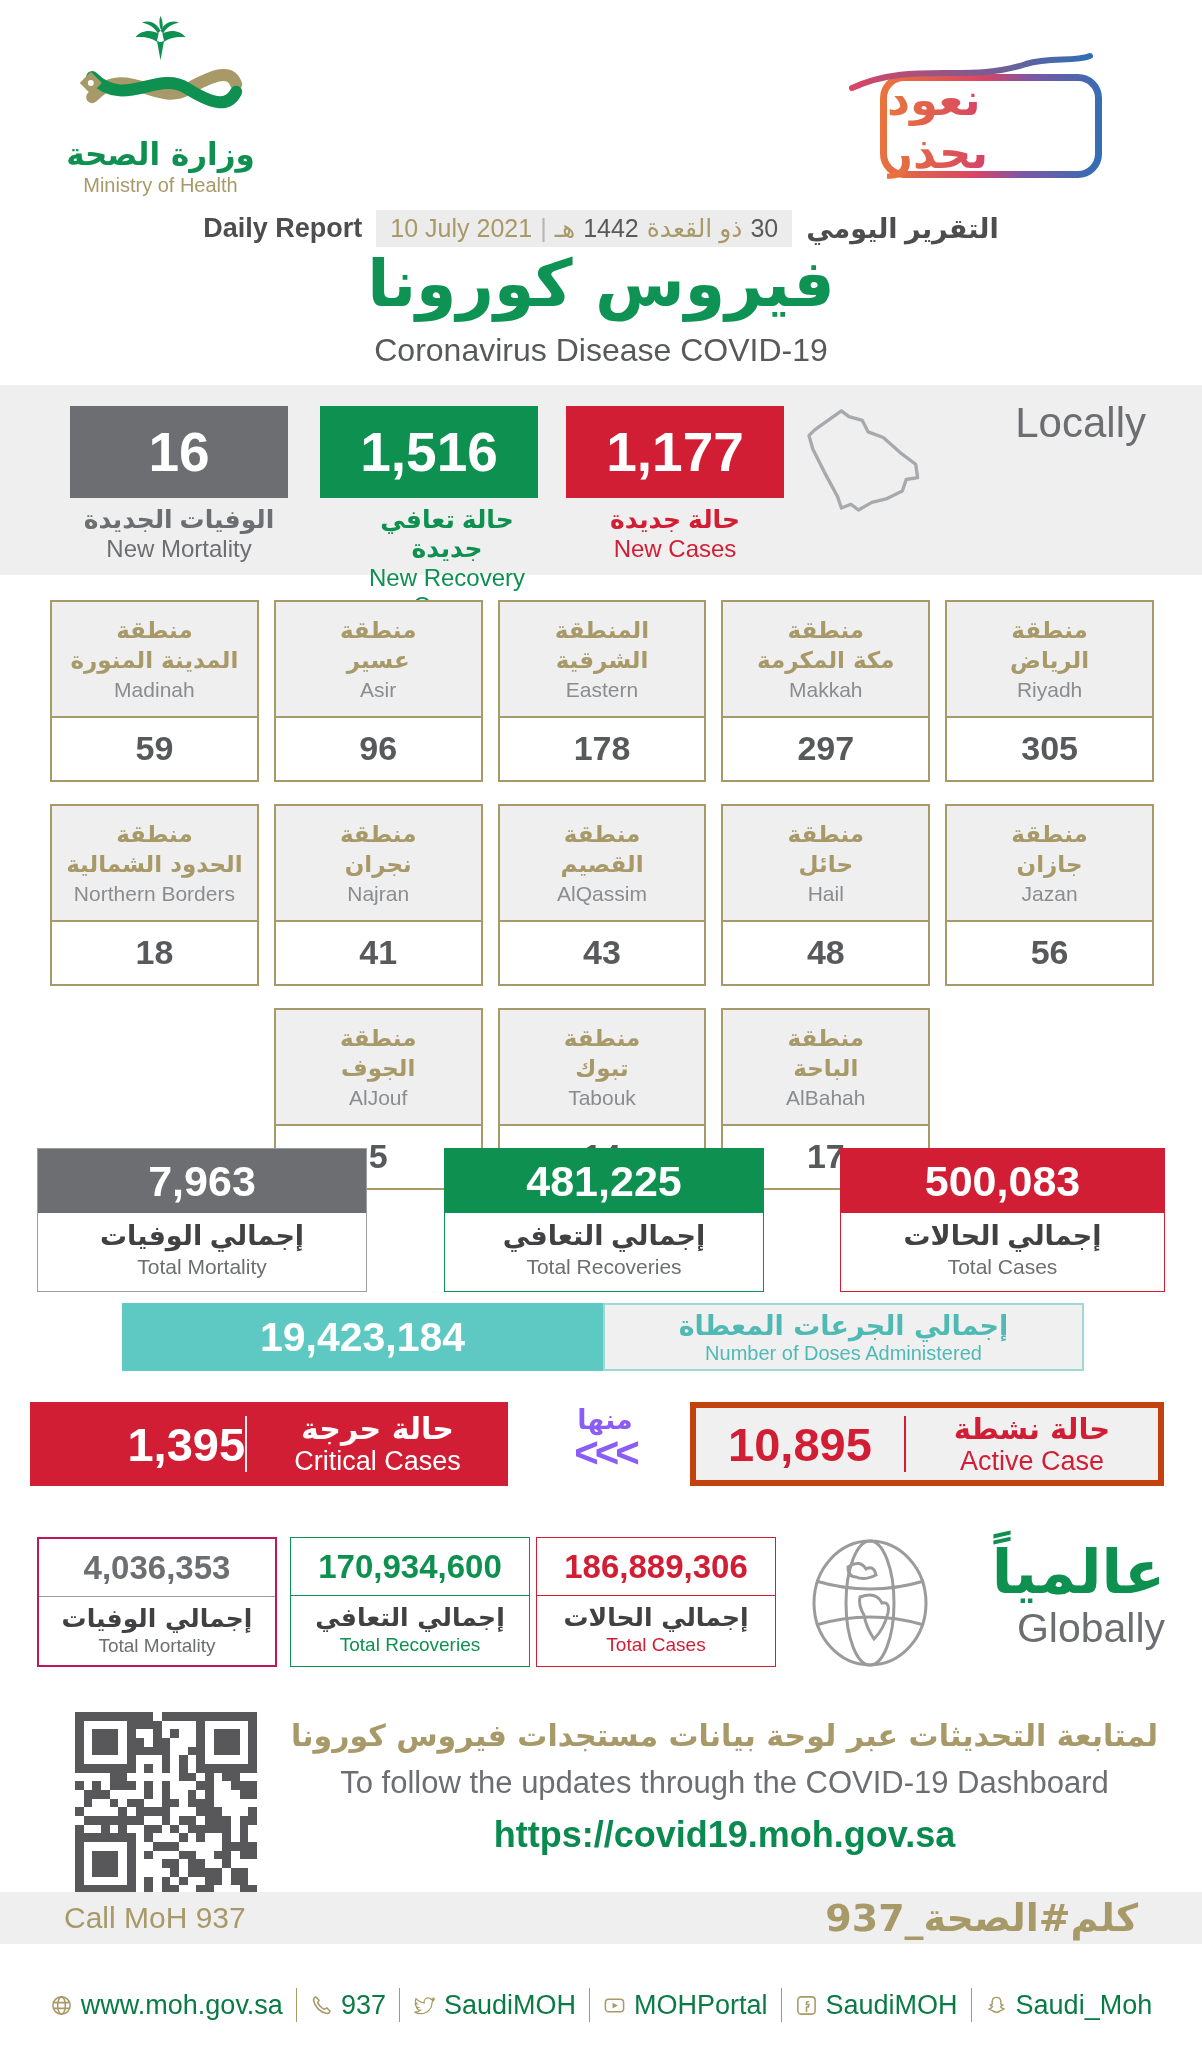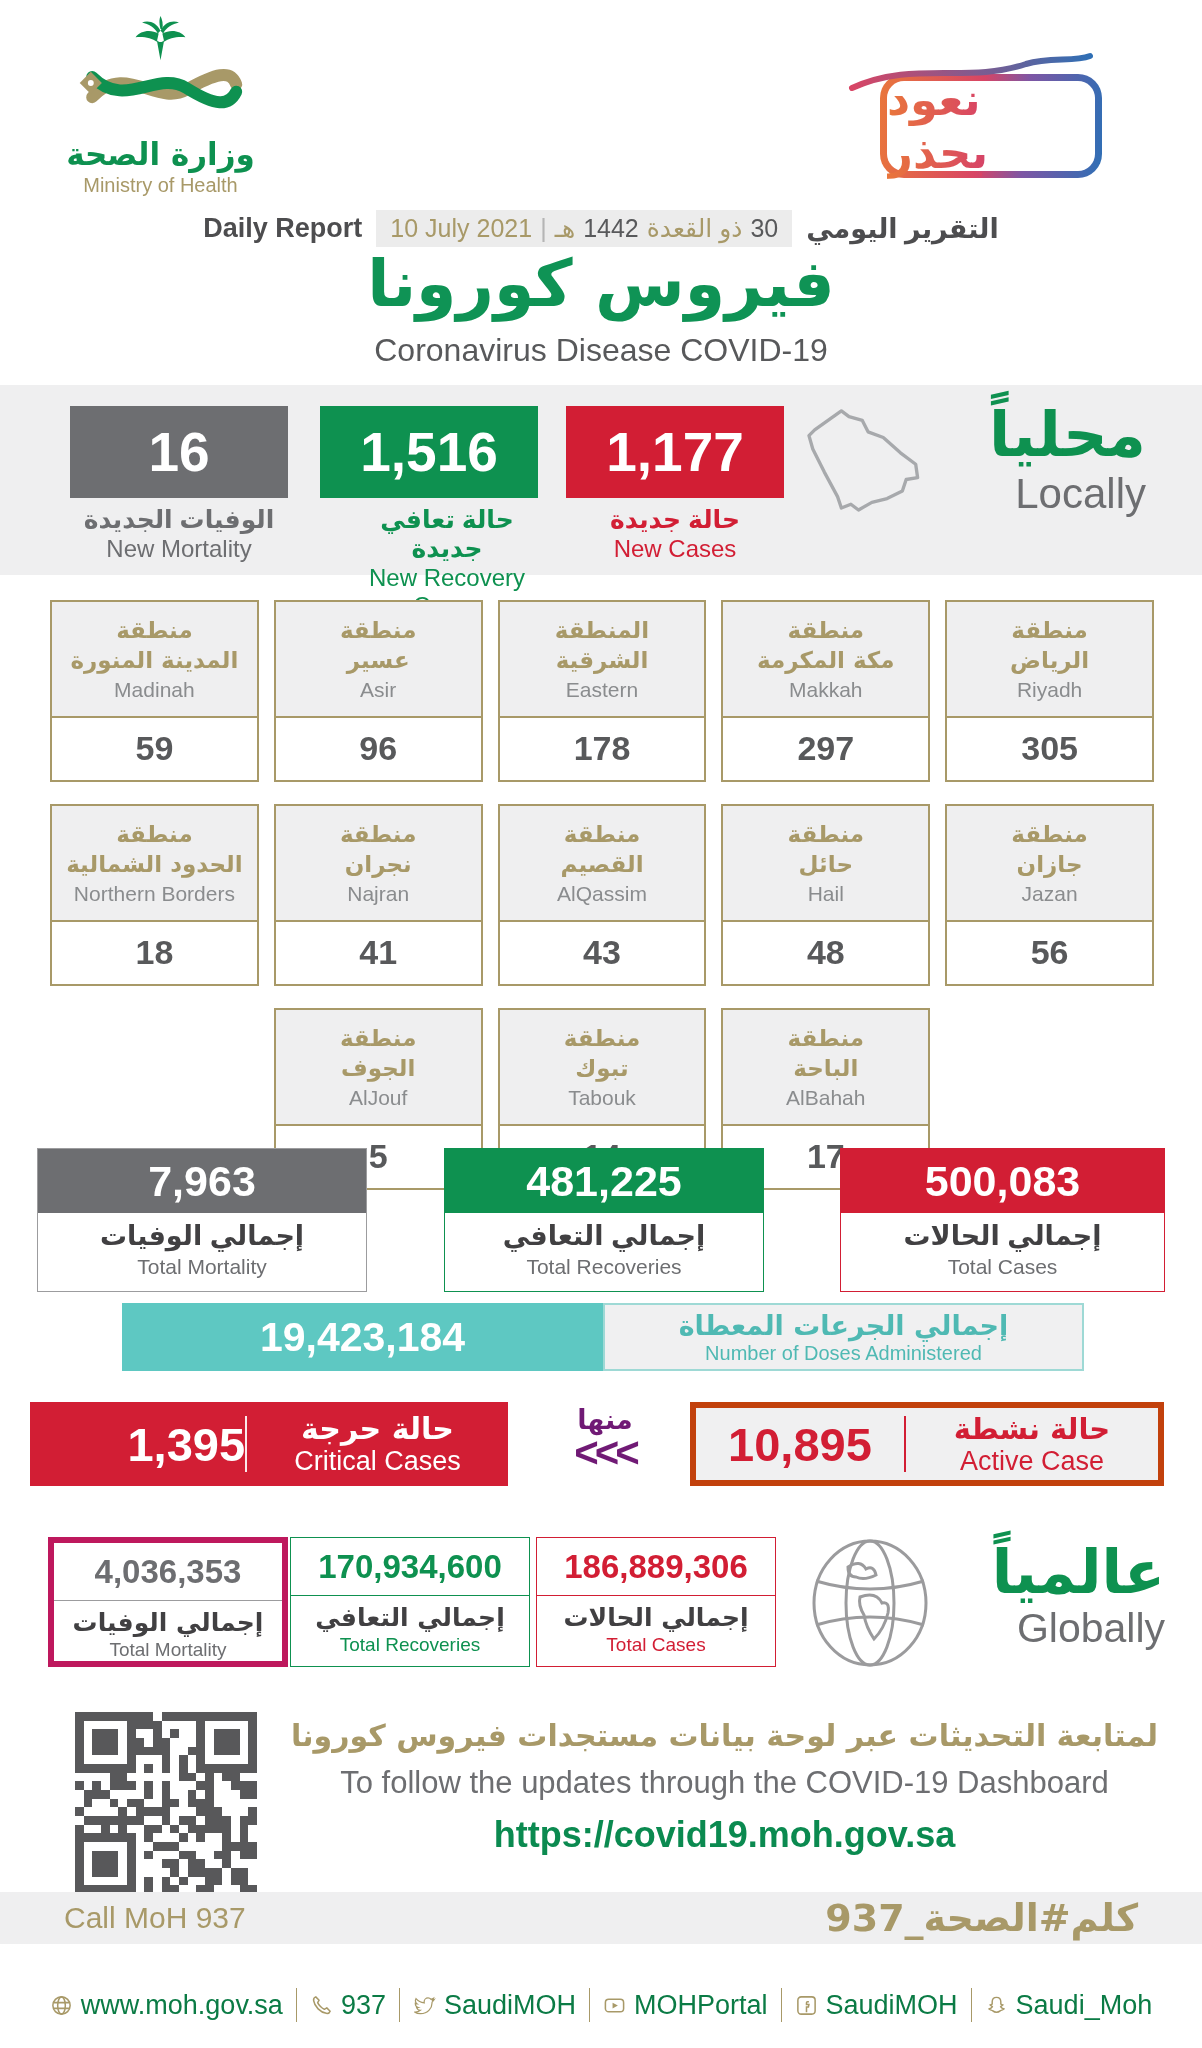--- a/index.html
+++ b/index.html
@@ -84,36 +84,36 @@
 
   
   .critical-row{position:absolute;top:1402px;left:30px;width:1134px;height:84px;}
   .crit-box{position:absolute;left:0;top:0;width:478px;height:84px;background:#D21E34;color:#fff;
          display:flex;align-items:center;}
   .crit-val{flex:0 0 45%;text-align:right;font-size:47px;font-weight:bold;}
   .crit-sep{width:2px;height:56px;background:rgba(255,255,255,.9);}
   .crit-labels{flex:1;text-align:center;}
   .cl-ar{font-size:30px;font-weight:bold;font-family:"DejaVu Sans",sans-serif;}
   .cl-en{font-size:27px;}
-  .minha{position:absolute;left:516px;top:2px;width:118px;text-align:center;color:#701a75;}
+  .minha{position:absolute;left:516px;top:2px;width:118px;text-align:center;color:#8b5cf6;}
   .minha-ar{font-size:27px;font-weight:bold;font-family:"DejaVu Sans",sans-serif;}
   .minha-ch{font-size:42px;font-weight:bold;letter-spacing:-4px;line-height:.85;}
   .active-box{position:absolute;left:660px;top:0;width:474px;height:84px;background:#F0F0F1;
          border:6px solid #c2410c;box-sizing:border-box;color:#D21E34;display:flex;align-items:center;}
   .act-val{flex:0 0 45%;text-align:center;font-size:47px;font-weight:bold;}
   .act-sep{width:2px;height:56px;background:#D21E34;}
   .act-labels{flex:1;text-align:center;}
   .al-ar{font-size:29px;font-weight:bold;font-family:"DejaVu Sans",sans-serif;}
   .al-en{font-size:27px;}
 
   
   .globally{position:absolute;top:1537px;left:37px;width:1128px;height:132px;}
   .glob-box{position:absolute;top:0;width:240px;height:130px;background:#fff;
          box-sizing:border-box;text-align:center;}
-  .gb-gray{left:11px;border:6px solid #be185d;}
+  .gb-gray{left:0;border:2px solid #be185d;}
   .gb-green{left:253px;border:1px solid #0E9150;}
   .gb-red{left:499px;border:1px solid #D21E34;}
   .gb-num{font-size:33px;font-weight:bold;padding:10px 0 9px;}
   .gb-gray .gb-num{color:#6D6E71;border-bottom:1px solid #9C9C9E;}
   .gb-green .gb-num{color:#0E9150;border-bottom:1px solid #0E9150;}
   .gb-red .gb-num{color:#D21E34;border-bottom:1px solid #D21E34;}
   .gb-ar{font-size:25px;font-weight:bold;color:#414042;margin-top:7px;font-family:"DejaVu Sans",sans-serif;}
   .gb-en{font-size:19px;margin-top:2px;}
   .gb-gray .gb-en{color:#6D6E71;} .gb-green .gb-en{color:#0E9150;} .gb-red .gb-en{color:#D21E34;}
   .glob-globe{position:absolute;left:763px;top:-4px;width:140px;height:140px;}
@@ -212,21 +212,20 @@
     </div>
     <div class="loc-stat" style="left:566px">
       <div class="loc-box bg-red">1,177</div>
       <div class="loc-ar c-red">حالة جديدة</div>
       <div class="loc-en c-red">New Cases</div>
     </div>
     <svg class="loc-map" viewBox="0 0 170 150">
       <path d="M28 34 L56 14 L64 20 L78 24 L84 36 L100 42 L118 58 L134 70 L136 84 L124 86 L120 98 L104 106 L88 110 L74 118 L66 112 L56 116 L52 104 L38 78 L26 54 L22 40 Z" fill="none" stroke="#A7A9AC" stroke-width="3.5" stroke-linejoin="round"></path>
     </svg>
     <div class="loc-labels">
-      <div class="loc-label-ar">محلياً</div>
       <div class="loc-label-en">Locally</div>
     </div>
   </div>
 
   <div class="regions">
     <div class="region-grid">
       <div class="card">
         <div class="card-head">
             <div class="card-ar">منطقة
 المدينة المنورة</div>

